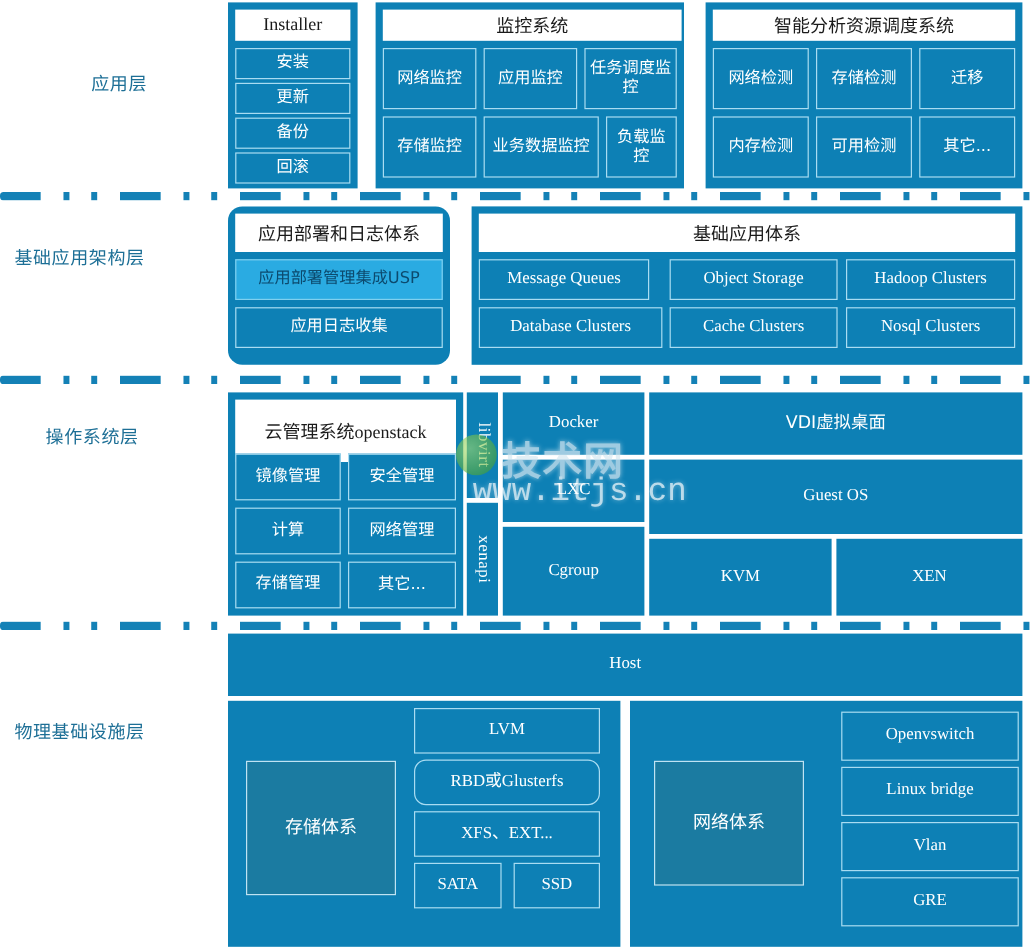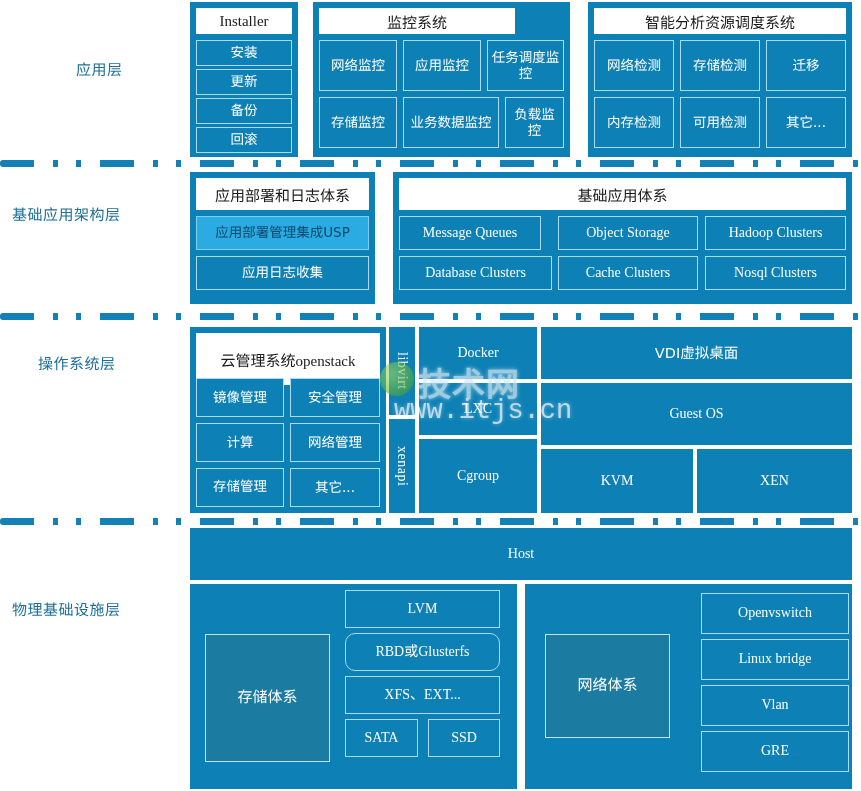--- a/index.html
+++ b/index.html
@@ -163,21 +163,21 @@
 
   <div class="panel" style="left:190px; top:2px; width:108px; height:155px;">
     <div class="titlebox" style="position:absolute; left:6px; top:6px; width:96px; height:26px;">Installer</div>
     <div class="cell cn" style="position:absolute; left:6px; top:38px; width:96px; height:26px;">安装</div>
     <div class="cell cn" style="position:absolute; left:6px; top:67px; width:96px; height:26px;">更新</div>
     <div class="cell cn" style="position:absolute; left:6px; top:96px; width:96px; height:26px;">备份</div>
     <div class="cell cn" style="position:absolute; left:6px; top:125px; width:96px; height:26px;">回滚</div>
   </div>
 
   <div class="panel" style="left:313px; top:2px; width:257px; height:155px;">
-    <div class="titlebox" style="position:absolute; left:6px; top:6px; width:196px; height:26px;">监控系统</div>
+    <div class="titlebox" style="position:absolute; left:6px; top:6px; width:249px; height:26px;">监控系统</div>
     <div class="cell cn" style="position:absolute; left:6px; top:38px; width:78px; height:51px;">网络监控</div>
     <div class="cell cn" style="position:absolute; left:174px; top:38px; width:77px; height:51px;">任务调度监控</div>
     <div class="cell cn" style="position:absolute; left:90px; top:38px; width:78px; height:51px;">应用监控</div>
     <div class="cell cn" style="position:absolute; left:6px; top:95px; width:78px; height:51px;">存储监控</div>
     <div class="cell cn" style="position:absolute; left:90px; top:95px; width:96px; height:51px;">业务数据监控</div>
     <div class="cell cn" style="position:absolute; left:192px; top:95px; width:59px; height:51px;">负载监控</div>
   </div>
 
   <div class="panel" style="left:588px; top:2px; width:264px; height:155px;">
     <div class="titlebox" style="position:absolute; left:6px; top:6px; width:252px; height:26px;">智能分析资源调度系统</div>
@@ -188,21 +188,21 @@
     <div class="cell cn" style="position:absolute; left:92px; top:95px; width:80px; height:51px;">可用检测</div>
     <div class="cell cn" style="position:absolute; left:178px; top:95px; width:80px; height:51px;">其它...</div>
   </div>
 
   <div class="divider" style="top:160px;">
       <i></i>
     </div>
 
   <div class="layer-label" style="left:12px; top:203px;">基础应用架构层</div>
 
-  <div class="panel" style="left:190px; top:172px; width:185px; height:132px;">
+  <div class="panel" style="left:190px; top:172px; width:185px; height:132px;border-radius:12px;">
     <div class="titlebox" style="position:absolute; left:6px; top:6px; width:173px; height:32px;">应用部署和日志体系</div>
     <div class="cell cn highlight" style="position:absolute; left:6px; top:44px; width:173px; height:34px;">应用部署管理集成USP</div>
     <div class="cell cn" style="position:absolute; left:6px; top:84px; width:173px; height:34px;">应用日志收集</div>
   </div>
 
   <div class="panel" style="left:393px; top:172px; width:459px; height:132px;">
     <div class="titlebox" style="position:absolute; left:6px; top:6px; width:447px; height:32px;">基础应用体系</div>
     <div class="cell" style="position:absolute; left:6px; top:44px; width:142px; height:34px;">Message Queues</div>
     <div class="cell" style="position:absolute; left:165px; top:44px; width:140px; height:34px;">Object Storage</div>
     <div class="cell" style="position:absolute; left:312px; top:44px; width:141px; height:34px;">Hadoop Clusters</div>
@@ -247,21 +247,21 @@
 
   <div class="divider" style="top:518px;">
       <i></i>
     </div>
 
   <div class="layer-label" style="left:12px; top:598px;">物理基础设施层</div>
 
   <div class="cell plain" style="position:absolute; left:190px; top:528px; width:662px; height:52px;">Host</div>
 
   <div class="panel" style="left:190px; top:584px; width:327px; height:205px;">
-    <div class="cell dark" style="position:absolute; left:15px; top:50px; width:125px; height:128px;">存储体系</div>
+    <div class="cell dark" style="position:absolute; left:15px; top:50px; width:125px; height:112px;">存储体系</div>
     <div class="cell" style="position:absolute; left:155px; top:6px; width:155px; height:38px;">LVM</div>
     <div class="cell" style="position:absolute; left:155px; top:49px; width:155px; height:38px;border-radius:10px;">RBD或Glusterfs</div>
     <div class="cell" style="position:absolute; left:155px; top:92px; width:155px; height:38px;">XFS、EXT...</div>
     <div class="cell" style="position:absolute; left:155px; top:135px; width:73px; height:38px;">SATA</div>
     <div class="cell" style="position:absolute; left:238px; top:135px; width:72px; height:38px;">SSD</div>
   </div>
 
   <div class="panel" style="left:525px; top:584px; width:327px; height:205px;">
     <div class="cell dark" style="position:absolute; left:20px; top:50px; width:125px; height:104px;">网络体系</div>
     <div class="cell" style="position:absolute; left:176px; top:9px; width:148px; height:41px;">Openvswitch</div>

